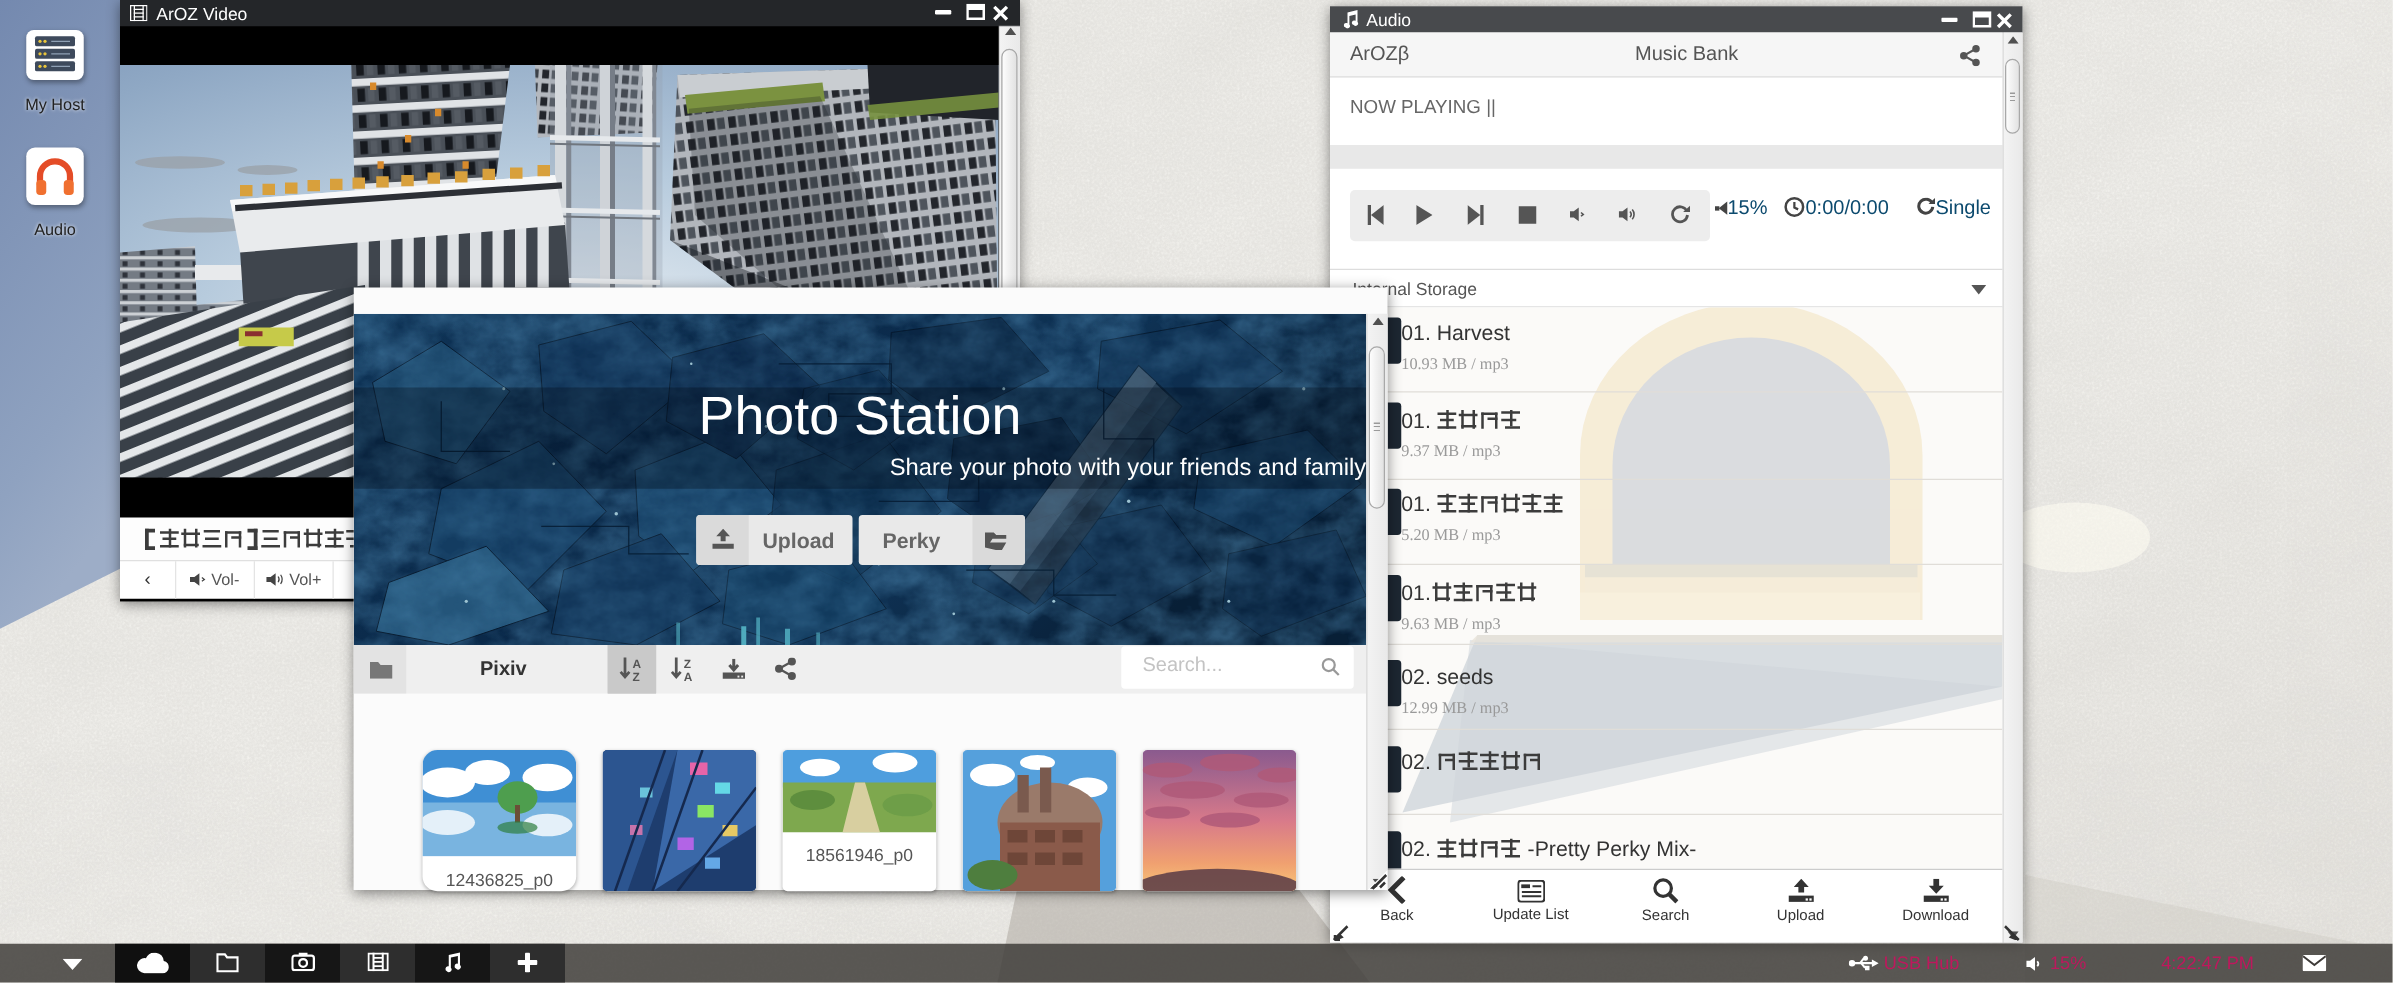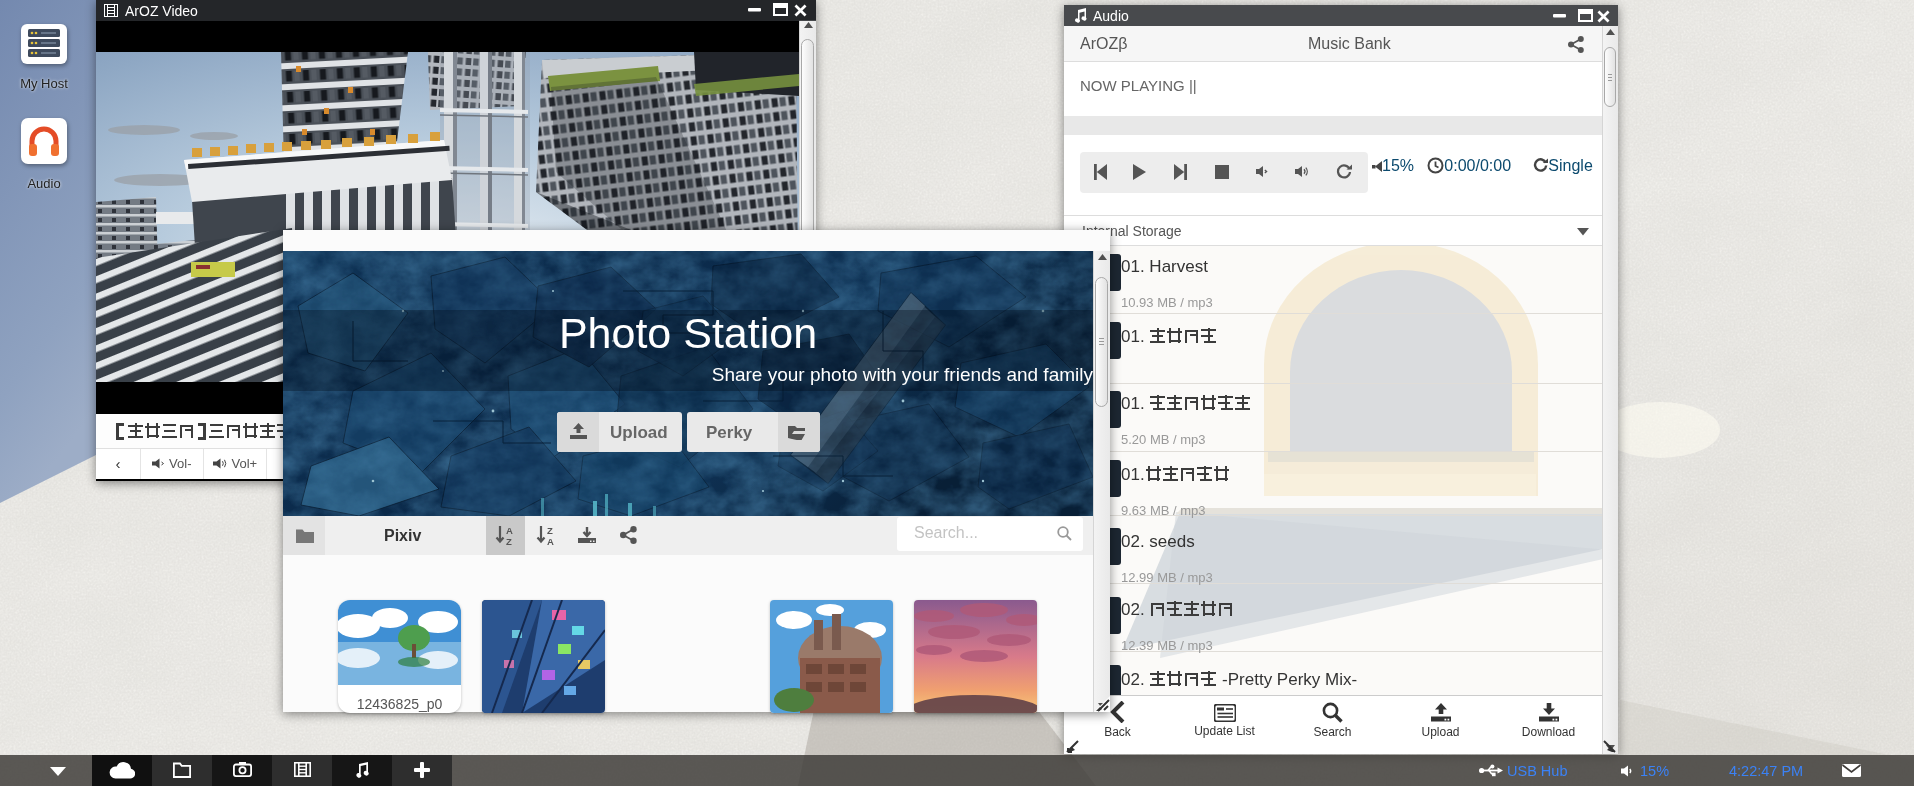--- a/index.html
+++ b/index.html
@@ -44,21 +44,21 @@
  linear-gradient(#3c3c3c,#3c3c3c) 6px 0/3px 17px,
  linear-gradient(#3c3c3c,#3c3c3c) 1px 0/8px 3px,
  linear-gradient(#3c3c3c,#3c3c3c) 1px 14px/8px 3px;background-repeat:no-repeat;}
 .k3h{background:
  linear-gradient(#3c3c3c,#3c3c3c) 1px 1px/13px 2px,
  linear-gradient(#3c3c3c,#3c3c3c) 2px 7px/11px 2px,
  linear-gradient(#3c3c3c,#3c3c3c) 0 13px/15px 2px;background-repeat:no-repeat;}
 .wb{position:absolute;top:4px;}
 .trk{position:absolute;left:57px;width:460px;}
 .tn{font-size:17px;color:#333;}
-.ts{font-size:13px;color:#999;margin-top:18px;}
+.ts{font-size:13px;color:#999;margin-top:6px;font-family:Liberation Serif, serif;}
 .pill{position:absolute;left:46px;width:11px;height:37px;background:#1d2732;border-radius:0 3px 3px 0;}
 .fbt{position:absolute;top:0;width:107px;height:58px;text-align:center;}
 .fbt svg{display:block;margin:0 auto;}
 .fl{font-size:12px;color:#333;margin-top:2px;}
 </style></head>
 <body>
 <div id="desk">
 
   <svg class="abs" style="left:0;top:0" width="1914" height="786">
     <defs>
@@ -399,36 +399,36 @@
           <line x1="0" y1="337.5" x2="538" y2="337.5"></line>
           <line x1="0" y1="405.5" x2="538" y2="405.5"></line>
       </g>
     </svg>
     <div class="trk" style="top:11px">
         <div class="tn">01. Harvest</div>
         <div class="ts">10.93 MB / mp3</div>
       </div>
     <div class="trk" style="top:81px">
         <div class="tn">01. <span class="k k1"></span><span class="k k2"></span><span class="k k4"></span><span class="k k3"></span></div>
+        <div class="ts">9.37 MB / mp3</div>
       </div>
     <div class="trk" style="top:148px">
         <div class="tn">01. <span class="k k3"></span><span class="k k1"></span><span class="k k4"></span><span class="k k2"></span><span class="k k3"></span><span class="k k1"></span></div>
         <div class="ts">5.20 MB / mp3</div>
       </div>
     <div class="trk" style="top:219px">
         <div class="tn">01.<span class="k k2"></span><span class="k k1"></span><span class="k k4"></span><span class="k k3"></span><span class="k k2"></span></div>
         <div class="ts">9.63 MB / mp3</div>
       </div>
     <div class="trk" style="top:286px">
         <div class="tn">02. seeds</div>
         <div class="ts">12.99 MB / mp3</div>
       </div>
     <div class="trk" style="top:354px">
         <div class="tn">02. <span class="k k4"></span><span class="k k3"></span><span class="k k1"></span><span class="k k2"></span><span class="k k4"></span></div>
-        <div class="ts">12.39 MB / mp3</div>
       </div>
     <div class="trk" style="top:424px">
         <div class="tn">02. <span class="k k1"></span><span class="k k2"></span><span class="k k4"></span><span class="k k3"></span> -Pretty Perky Mix-</div>
       </div>
     <div class="pill" style="top:8px"></div>
       <div class="pill" style="top:76px"></div>
       <div class="pill" style="top:145px"></div>
       <div class="pill" style="top:214px"></div>
       <div class="pill" style="top:282px"></div>
       <div class="pill" style="top:351px"></div>
@@ -666,20 +666,34 @@
             <rect x="30" y="30" width="10" height="8" fill="#7adeee" opacity="0.8"></rect>
             <rect x="22" y="60" width="10" height="8" fill="#ee7ab2" opacity="0.8"></rect>
           </g>
           <g stroke="#15294e" stroke-width="2">
             <line x1="50" y1="0" x2="10" y2="113"></line>
             <line x1="80" y1="0" x2="40" y2="113"></line>
             <line x1="123" y1="30" x2="60" y2="113"></line>
           </g>
         </svg>
     </div>
+    <div class="abs" style="left:343px;top:45px;width:123px;height:113px;background:#fff;border-radius:4px;box-shadow:0 1px 3px rgba(0,0,0,0.25);overflow:hidden">
+      <svg width="123" height="66" style="display:block">
+          <rect width="123" height="30" fill="#4e9ede"></rect>
+          <g fill="#fff">
+            <ellipse cx="30" cy="14" rx="16" ry="7"></ellipse>
+            <ellipse cx="90" cy="10" rx="18" ry="8"></ellipse>
+          </g>
+          <rect y="26" width="123" height="40" fill="#7ea84e"></rect>
+          <polygon points="48,66 58,26 66,26 78,66" fill="#d8cfa0"></polygon>
+          <ellipse cx="24" cy="40" rx="18" ry="8" fill="#5e8e3e"></ellipse>
+          <ellipse cx="100" cy="44" rx="20" ry="9" fill="#6e9e48"></ellipse>
+        </svg>
+      <div style="text-align:center;font-size:14px;color:#555;margin-top:10px">18561946_p0</div>
+    </div>
     <div class="abs" style="left:487px;top:45px;width:123px;height:113px;background:#fff;border-radius:4px;box-shadow:0 1px 3px rgba(0,0,0,0.25);overflow:hidden">
       <svg width="123" height="113" style="display:block">
           <rect width="123" height="113" fill="#55a0dc"></rect>
           <g fill="#fff">
             <ellipse cx="24" cy="20" rx="18" ry="9"></ellipse>
             <ellipse cx="100" cy="30" rx="16" ry="8"></ellipse>
             <ellipse cx="60" cy="10" rx="14" ry="6"></ellipse>
           </g>
           <ellipse cx="70" cy="58" rx="42" ry="32" fill="#9a7a6a"></ellipse>
           <rect x="30" y="58" width="80" height="55" fill="#8a5a4a"></rect>
@@ -735,21 +749,21 @@
         </svg>
       </div>
   </div>
   <svg class="abs" style="right:0;bottom:0" width="16" height="16">
       <polygon points="16,0 16,16 0,16" fill="#fdfdfd"></polygon>
       <path d="M4 15 L15 4 M10 14 L14 10" stroke="#333" stroke-width="2"></path>
       <polygon points="2,15 6,11 8,13 5,15" fill="#333"></polygon>
     </svg>
 </div>
 
-<div class="abs" id="taskbar" style="left:0;top:755px;width:1914px;height:31px;background:rgba(62,59,56,0.84);color:#3b82f6">
+<div class="abs" id="taskbar" style="left:0;top:755px;width:1914px;height:31px;background:rgba(62,59,56,0.84);color:#be185d">
   <svg class="abs" style="left:50px;top:12px" width="16" height="9">
       <polygon points="0,0 16,0 8,9" fill="#fff"></polygon>
     </svg>
   <div class="abs" style="left:92px;top:0;width:60px;height:31px;background:#101010;text-align:center"><svg style="margin-top:7px" width="26" height="17">
         <path d="M6.5 16.5 a6 6 0 1 1 1.2-11.9 a7.5 7.5 0 0 1 14.3 2.2 a4.9 4.9 0 0 1 -1.5 9.7 Z" fill="#fff"></path>
       </svg></div>
   <div class="abs" style="left:152px;top:0;width:60px;height:31px;background:#2e2e2e;text-align:center"><svg style="margin-top:7px" width="18" height="16">
         <path d="M0.9 15 V1.5 h6 l1.8 2.4 h8.4 V15 Z" fill="none" stroke="#fff" stroke-width="1.8"></path>
       </svg></div>
   <div class="abs" style="left:212px;top:0;width:60px;height:31px;background:#161616;text-align:center"><svg style="margin-top:7px" width="19" height="15">

